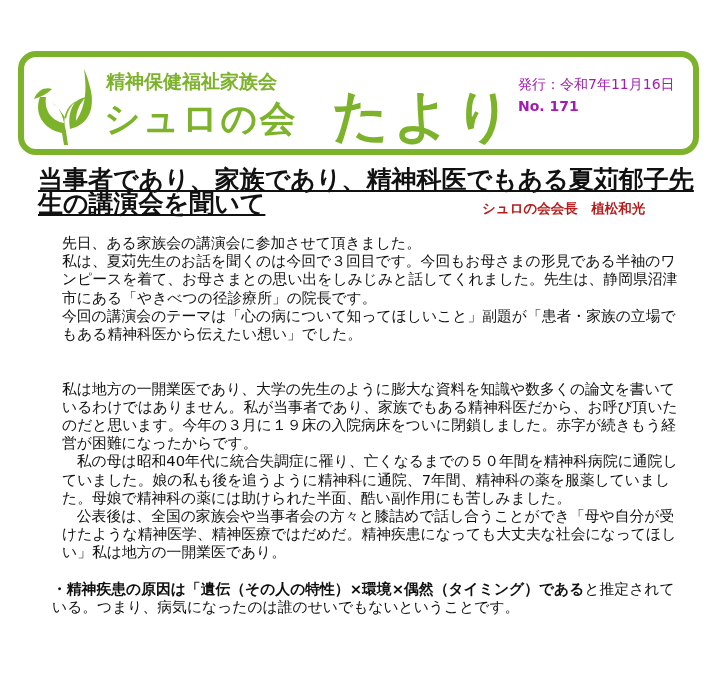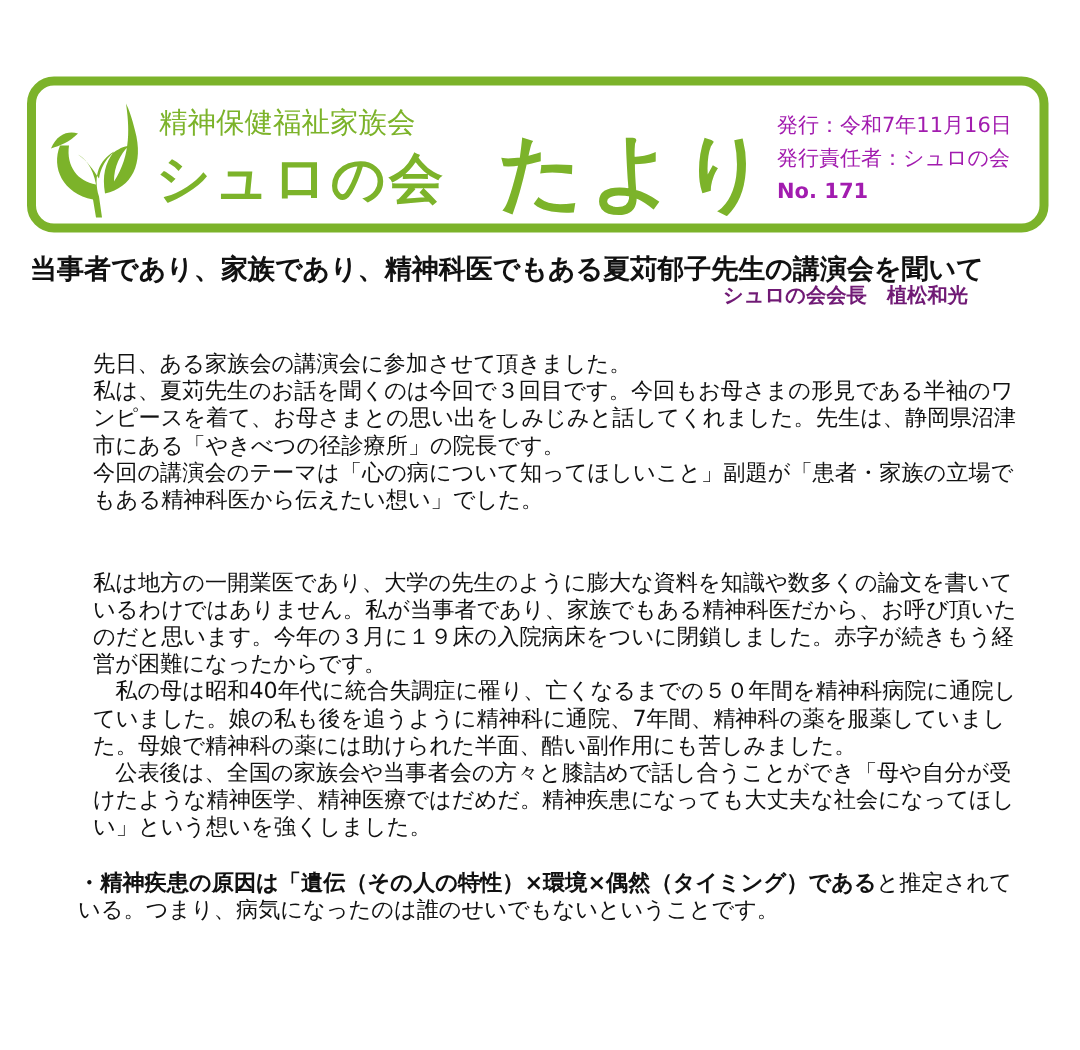--- a/index.html
+++ b/index.html
@@ -3,41 +3,41 @@
 <meta charset="utf-8">
 <style>
   html, body { margin: 0; padding: 0; background: #ffffff; }
   body { width: 720px; height: 700px; overflow: hidden; position: relative; font-family: "DejaVu Sans", sans-serif; color: #111; }
   .banner {
     position: absolute; left: 18px; top: 51px; width: 681px; height: 104px;
     border: 6px solid #7cb32a; border-radius: 18px; box-sizing: border-box; background: #fff;
   }
   .logo-icon { position: absolute; left: 8px; top: 10px; width: 70px; height: 80px; }
   .org-sub {
-    position: absolute; left: 82px; top: 12px; font-size: 19px; font-weight: normal;
+    position: absolute; left: 82px; top: 12px; font-size: 19px; font-weight: bold;
     color: #7cb32a; letter-spacing: 0px; font-family: "DejaVu Sans", sans-serif;
   }
   .org-main {
     position: absolute; left: 80px; top: 34px; font-size: 36px; font-weight: bold;
     color: #7cb32a; letter-spacing: 2px; font-family: Liberation Serif, serif; line-height: 56px;
   }
   .org-tayori {
     position: absolute; left: 308px; top: 26px; font-size: 56px; font-weight: bold;
     color: #7cb32a; letter-spacing: 4px; line-height: 66px; font-family: "DejaVu Sans", sans-serif;
   }
   .pubinfo {
     position: absolute; left: 494px; top: 16px; font-size: 14px; line-height: 22px; color: #a21caf;
   }
   .pubinfo .no { text-align: left; font-weight: bold; width: 150px; }
   .title {
-    position: absolute; left: 20px; top: 168px; width: 672px; font-size: 18px; font-weight: bold;
-    line-height: 24px; color: #111;
+    position: absolute; left: 38px; top: 168px; width: 672px; font-size: 25px; font-weight: bold;
+    line-height: 24px; color: #111; text-decoration: underline;
   }
   .author {
-    position: absolute; left: 482px; top: 188px; font-size: 13.5px; font-weight: bold; color: #701a75;
+    position: absolute; left: 482px; top: 200px; font-size: 13.5px; font-weight: bold; color: #b91c1c;
   }
   .body-text {
     position: absolute; left: 62px; top: 234px; width: 620px; font-size: 14.8px; line-height: 18.2px; color: #111;
   }
   .body-text p { margin: 0; white-space: pre-wrap; }
   .gap { height: 18.2px; }
   .bullet-line { font-weight: bold; margin-top: 46px; }
   .bullet-rest { font-weight: normal; }
 </style>
 </head>
@@ -46,33 +46,32 @@
 <div class="banner">
   <svg class="logo-icon" viewBox="0 0 70 80">
     <path d="M8 30 C 2 45, 10 62, 30 66 L 32 78 L 36 78 L 34 64 C 30 50, 34 40, 44 34 C 38 42, 36 50, 38 62 C 56 58, 64 42, 58 20 C 56 12, 54 6, 52 2 C 54 16, 56 36, 44 54 C 44 44, 48 36, 54 30 C 44 32, 36 40, 34 52 C 30 46, 26 40, 20 36 C 24 38, 30 44, 32 56 C 20 54, 12 44, 14 30 Z" fill="#7cb32a"></path>
     <path d="M2 32 C 6 22, 14 20, 20 22 C 14 28, 8 30, 2 32 Z" fill="#7cb32a"></path>
   </svg>
   <div class="org-sub">精神保健福祉家族会</div>
   <div class="org-main">シュロの会</div>
   <div class="org-tayori">たより</div>
   <div class="pubinfo">
     <div>発行：令和7年11月16日</div>
-    <div>発行責任者：シュロの会</div>
     <div class="no">No. 171</div>
   </div>
 </div>
 
 <div class="title">当事者であり、家族であり、精神科医でもある夏苅郁子先生の講演会を聞いて</div>
 <div class="author">シュロの会会長　植松和光</div>
 
 <div class="body-text">
   <p>先日、ある家族会の講演会に参加させて頂きました。</p>
   <p>私は、夏苅先生のお話を聞くのは今回で３回目です。今回もお母さまの形見である半袖のワンピースを着て、お母さまとの思い出をしみじみと話してくれました。先生は、静岡県沼津市にある「やきべつの径診療所」の院長です。</p>
   <p>今回の講演会のテーマは「心の病について知ってほしいこと」副題が「患者・家族の立場でもある精神科医から伝えたい想い」でした。</p>
   <div class="gap"></div>
   <div class="gap"></div>
   <p>私は地方の一開業医であり、大学の先生のように膨大な資料を知識や数多くの論文を書いているわけではありません。私が当事者であり、家族でもある精神科医だから、お呼び頂いたのだと思います。今年の３月に１９床の入院病床をついに閉鎖しました。赤字が続きもう経営が困難になったからです。</p>
   <p>　私の母は昭和40年代に統合失調症に罹り、亡くなるまでの５０年間を精神科病院に通院していました。娘の私も後を追うように精神科に通院、7年間、精神科の薬を服薬していました。母娘で精神科の薬には助けられた半面、酷い副作用にも苦しみました。</p>
-  <p>　公表後は、全国の家族会や当事者会の方々と膝詰めで話し合うことができ「母や自分が受けたような精神医学、精神医療ではだめだ。精神疾患になっても大丈夫な社会になってほしい」という想いを強くしました。</p>
+  <p>　公表後は、全国の家族会や当事者会の方々と膝詰めで話し合うことができ「母や自分が受けたような精神医学、精神医療ではだめだ。精神疾患になっても大丈夫な社会になってほしい」私は地方の一開業医であり。</p>
   <div class="gap"></div>
   <p style="margin-left:-10px;"><span class="bullet-line">・精神疾患の原因は「遺伝（その人の特性）×環境×偶然（タイミング）である</span><span class="bullet-rest">と推定されている。つまり、病気になったのは誰のせいでもないということです。</span></p>
 
 </div>
 
 </body></html>

